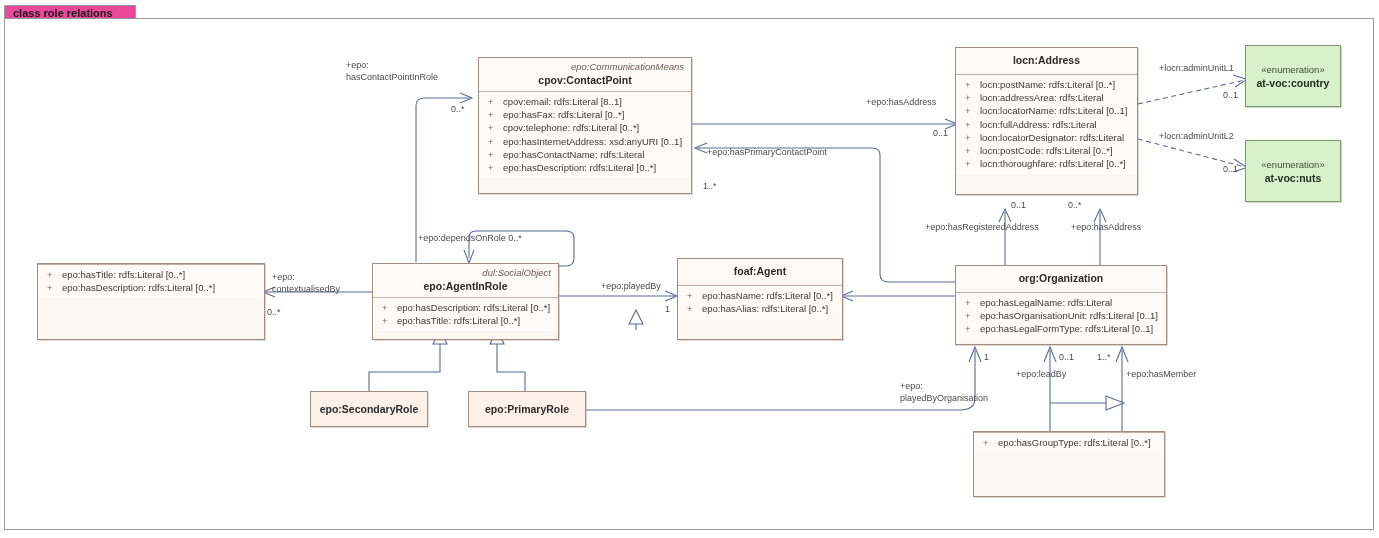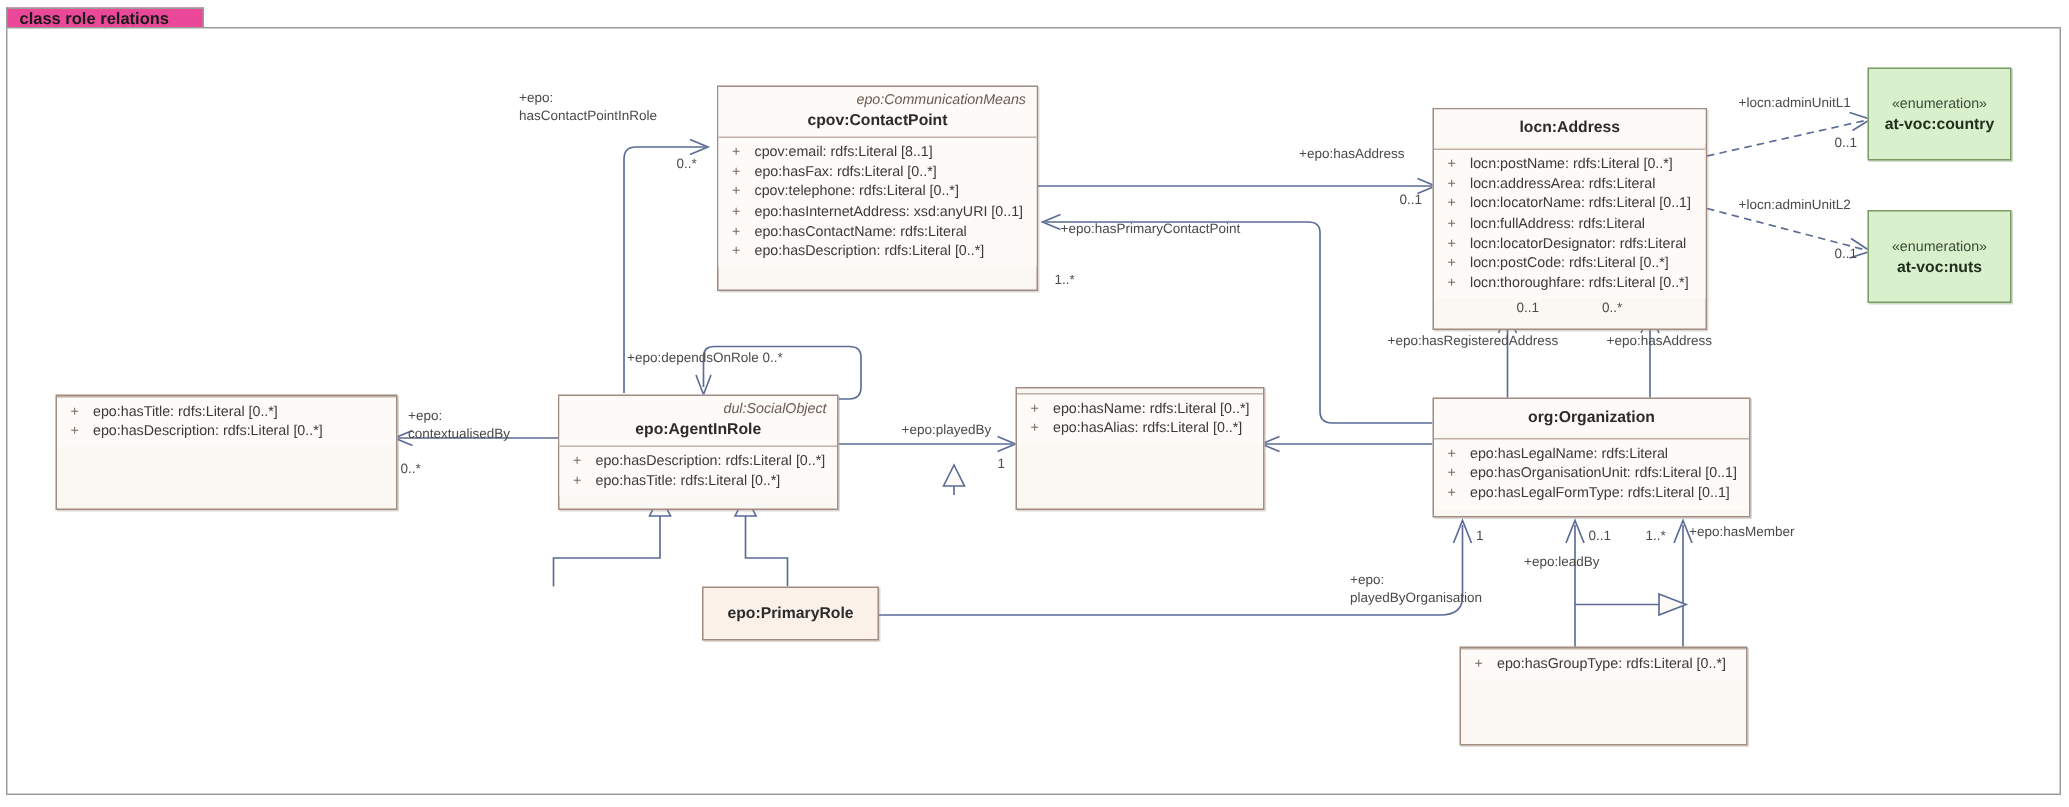--- a/index.html
+++ b/index.html
@@ -250,21 +250,21 @@
           <span class="vis">+</span>
           <span>epo:hasContactName: rdfs:Literal</span>
         </div>
       <div class="attr">
           <span class="vis">+</span>
           <span>epo:hasDescription: rdfs:Literal [0..*]</span>
         </div>
     </div>
   </div>
 
-  <div class="node" style="left:955px; top:47px; width:183px; height:148px;margin-top:25px;">
+  <div class="node" style="left:955px; top:47px; width:183px; height:148px;">
     <div class="hdr" style="padding-top:5px;">
       <div class="title">locn:Address</div>
     </div>
     <div class="attrs" style="margin-top:3px;">
       <div class="attr">
           <span class="vis">+</span>
           <span>locn:postName: rdfs:Literal [0..*]</span>
         </div>
       <div class="attr">
           <span class="vis">+</span>
@@ -327,20 +327,23 @@
           <span>epo:hasDescription: rdfs:Literal [0..*]</span>
         </div>
       <div class="attr">
           <span class="vis">+</span>
           <span>epo:hasTitle: rdfs:Literal [0..*]</span>
         </div>
     </div>
   </div>
 
   <div class="node" style="left:677px; top:258px; width:166px; height:82px;">
+    <div class="hdr" style="padding-top:5px;">
+      <div class="title">foaf:Agent</div>
+    </div>
     <div class="attrs" style="margin-top:3px;">
       <div class="attr">
           <span class="vis">+</span>
           <span>epo:hasName: rdfs:Literal [0..*]</span>
         </div>
       <div class="attr">
           <span class="vis">+</span>
           <span>epo:hasAlias: rdfs:Literal [0..*]</span>
         </div>
     </div>
@@ -359,20 +362,23 @@
           <span class="vis">+</span>
           <span>epo:hasOrganisationUnit: rdfs:Literal [0..1]</span>
         </div>
       <div class="attr">
           <span class="vis">+</span>
           <span>epo:hasLegalFormType: rdfs:Literal [0..1]</span>
         </div>
     </div>
   </div>
 
+  <div class="node simple" style="left:310px; top:391px; width:118px; height:36px;">
+    <div class="title">epo:SecondaryRole</div>
+  </div>
 
   <div class="node simple" style="left:468px; top:391px; width:118px; height:36px;">
     <div class="title">epo:PrimaryRole</div>
   </div>
 
   <div class="node" style="left:973px; top:431px; width:192px; height:66px;">
     <div class="attrs">
       <div class="attr">
           <span class="vis">+</span>
           <span>epo:hasGroupType: rdfs:Literal [0..*]</span>
@@ -411,16 +417,16 @@
   <div class="lbl" style="left:1071px; top:222px;">+epo:hasAddress</div>
   <div class="mult" style="left:1068px; top:200px;">0..*</div>
 
   <div class="lbl c" style="left:900px; top:381px; width:120px;">+epo:</div>
   <div class="lbl c" style="left:900px; top:393px; width:120px;">playedByOrganisation</div>
   <div class="mult" style="left:984px; top:352px;">1</div>
 
   <div class="lbl" style="left:1016px; top:369px;">+epo:leadBy</div>
   <div class="mult" style="left:1059px; top:352px;">0..1</div>
 
-  <div class="lbl" style="left:1126px; top:349px;">+epo:hasMember</div>
+  <div class="lbl" style="left:1126px; top:369px;">+epo:hasMember</div>
   <div class="mult" style="left:1097px; top:352px;">1..*</div>
 
 </div>
 
 </body></html>

